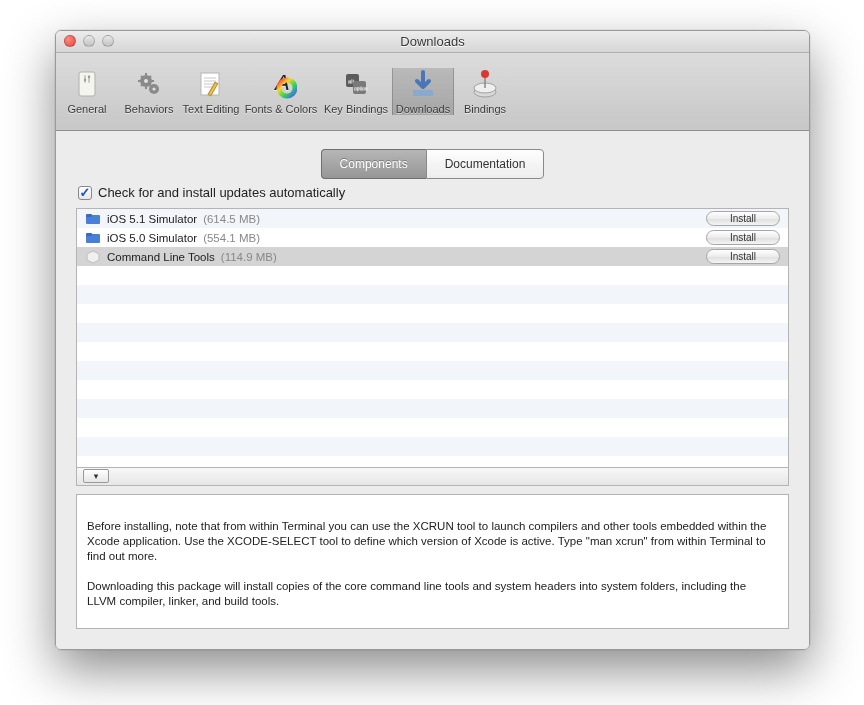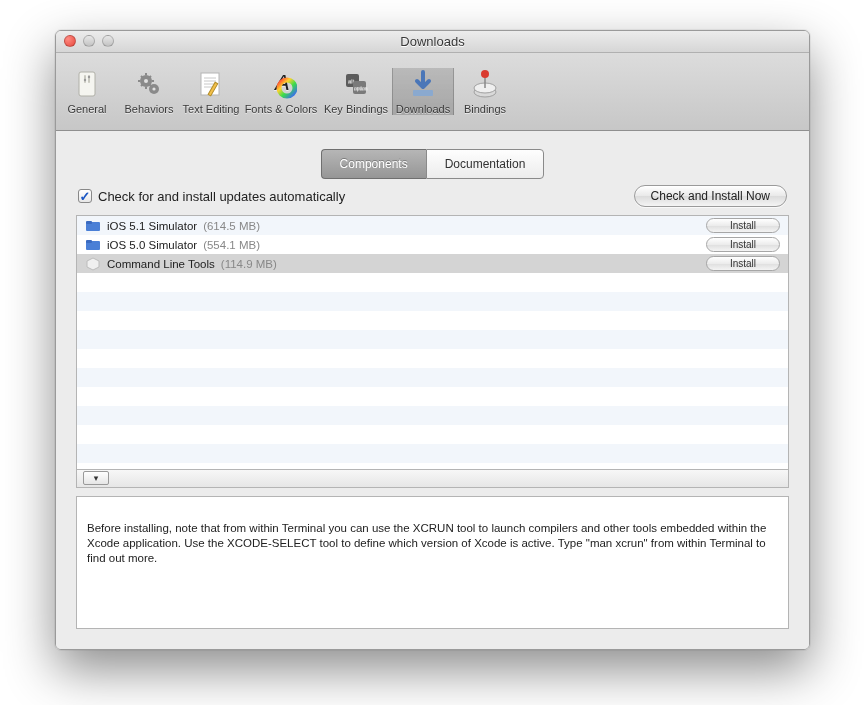--- a/index.html
+++ b/index.html
@@ -242,21 +242,20 @@
         <button class="active">Components</button>
         <button>Documentation</button>
       </div>
     </div>
 
     <div class="row1">
       <label class="chk-wrap">
         <span class="chk">✓</span>
         <span>Check for and install updates automatically</span>
       </label>
-      <button class="aqua-btn">Check and Install Now</button>
     </div>
 
     <div class="listpanel">
       <div class="lrow">
         <span class="rowicon">
           <svg width="16" height="16" viewBox="0 0 16 16">
               <rect x="1" y="4" width="14" height="9" rx="1" fill="#4a7fd6"></rect>
               <rect x="1" y="3" width="6" height="3" rx="1" fill="#3a6ac0"></rect>
             </svg>
         </span>
@@ -303,15 +302,16 @@
 
     <div class="footerbar">
       <div class="actionbtn">
         <span>▾</span>
       </div>
     </div>
 
     <div class="desc">
       <p>Before installing, note that from within Terminal you can use the XCRUN tool to launch compilers and other tools embedded within the Xcode application. Use the XCODE-SELECT tool to define which version of Xcode is active.  Type "man xcrun" from within Terminal to find out more.</p>
       <br>
+      <p>Downloading this package will install copies of the core command line tools and system headers into system folders, including the LLVM compiler, linker, and build tools.</p>
     </div>
   </div>
 </div>
 
 </body></html>

